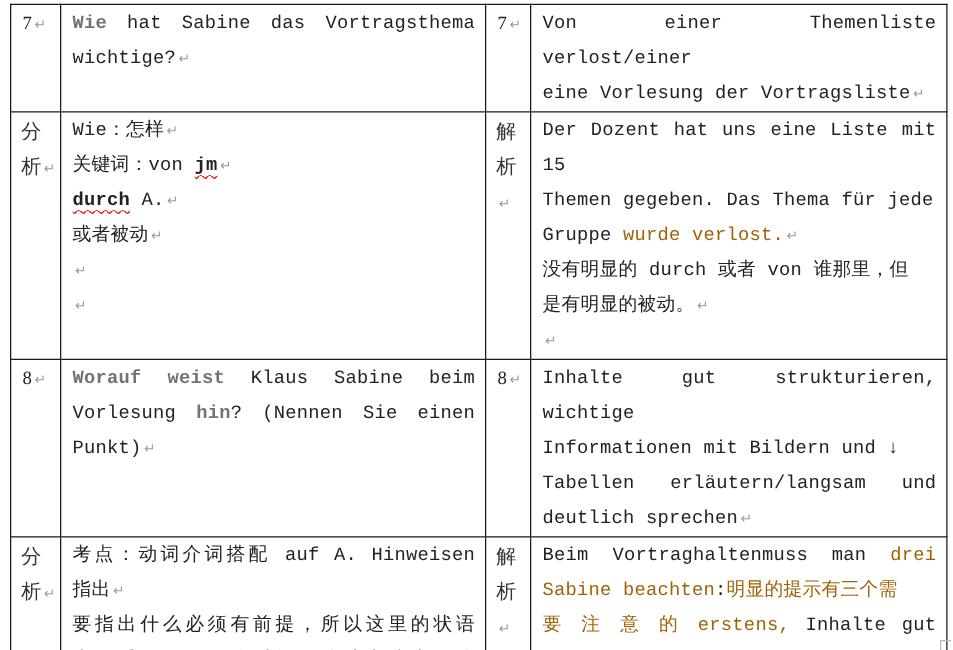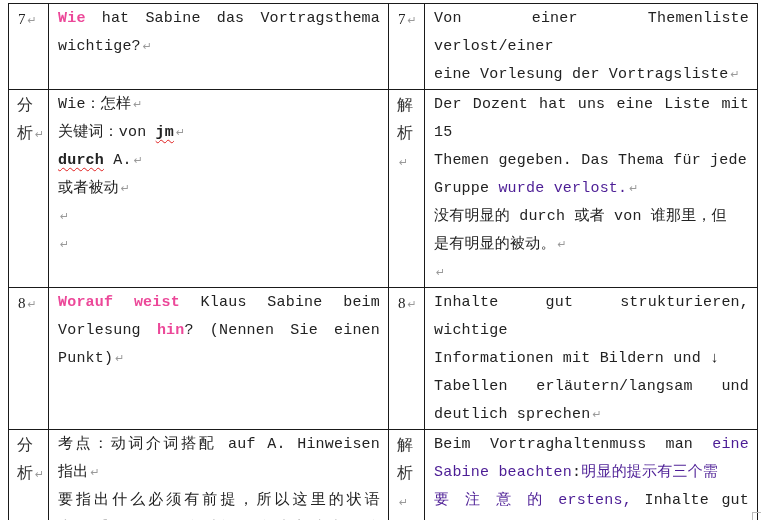--- a/index.html
+++ b/index.html
@@ -21,22 +21,22 @@
     col.c-num { width: 40px; }
     col.c-q   { width: 340px; }
     col.c-num2{ width: 36px; }
     col.c-a   { width: 333px; }
     .num { padding: 1px 0 0 9px !important; font-family: "Liberation Serif", serif; font-size: 16px; }
     .num.label { padding-left: 8px !important; font-size: 16px; line-height: 28px; color: #333; }
     .cell { padding: 1px 8px 0 9px !important; text-align: justify; text-align-last: left; }
     .mono { font-family: "Liberation Mono", "DejaVu Sans Mono", monospace; font-size: 15px; letter-spacing: 0.2px; }
     .jline { display: block; text-align: justify; text-align-last: justify; }
     .line { display: block; }
-    .purple { color: #ec4899; font-weight: bold; }
-    .red { color: #4c1d95; }
+    .purple { color: #737373; font-weight: bold; }
+    .red { color: #a16207; }
     .pm { color: #9a9a9a; font-size: 11px; font-family: "DejaVu Sans", sans-serif; margin-left: 2px; }
     .squig { text-decoration: underline wavy #e02020; text-decoration-thickness: 1px; text-underline-offset: 3px; font-weight: bold; }
     .row7 td { height: 55px; }
     .ana1 td { height: 168px; }
     .row8 td { height: 111px; }
     .ana2 td { height: 175px; }
     .cn { font-family: "DejaVu Sans", sans-serif; font-size: 15px; }
     .corner { position: absolute; left: 752px; top: 512px; width: 8px; height: 8px;
               border-left: 1px solid #bbb; border-top: 1px solid #bbb; }
   </style>
@@ -126,21 +126,21 @@
       <span class="line"><span>指出</span><span class="pm">↵</span></span>
       <span class="jline">要指出什么必须有前提，所以这里的状语</span>
       <span class="jline">也很重要，在什么时间什么地点或者什么</span>
 
     </td>
     <td class="num label cn">
       <span class="line">解</span>
       <span class="line"><span>析</span><span class="pm">↵</span></span>
     </td>
     <td class="cell mono">
-      <span class="jline"><span>Beim Vortraghaltenmuss man </span><span class="red">eine</span></span>
+      <span class="jline"><span>Beim Vortraghaltenmuss man </span><span class="red">drei</span></span>
       <span class="line"><span class="red">Sabine beachten</span><span>:</span><span class="red">明显的提示有三个需</span></span>
       <span class="jline"><span class="red">要 注 意 的  erstens,</span><span> Inhalte gut</span></span>
       <span class="jline"></span>
 
     </td>
   </tr>
 </tbody>
   </table>
 
 <div class="corner"></div>

